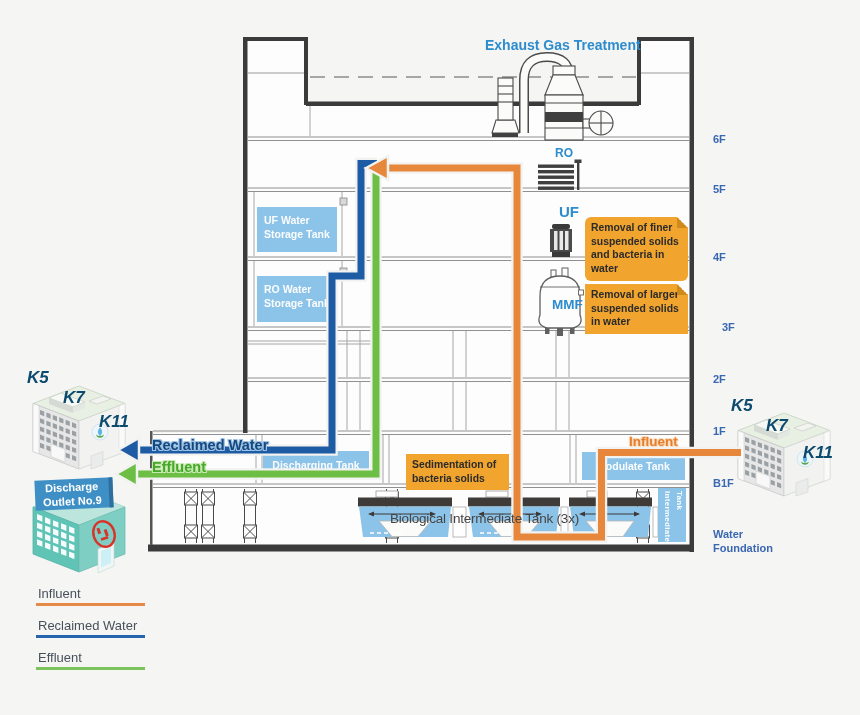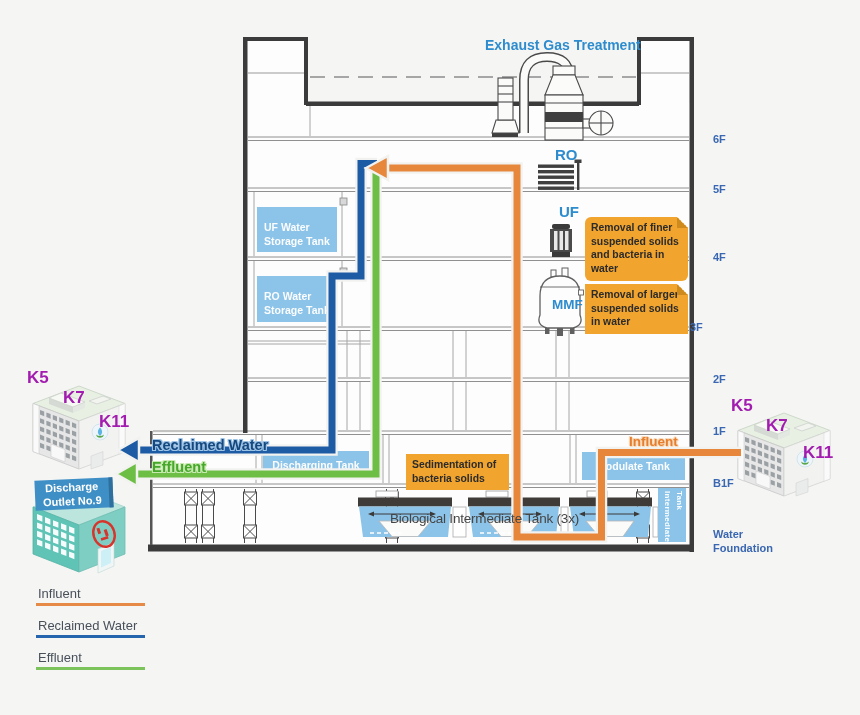--- a/index.html
+++ b/index.html
@@ -6,31 +6,31 @@
   .stage{position:relative;width:860px;height:715px;background:#F5F5F4;overflow:hidden;
          font-family:"Liberation Sans",sans-serif;}
   .stage svg{position:absolute;left:0;top:0;pointer-events:none;}
   #base{z-index:0;}
   #flows{z-index:3;}
   .lbl{position:absolute;z-index:1;margin-left:12px;}
   .overlay{z-index:4;}
   .proc{color:#2D8CCE;font-weight:700;}
   .floor{color:#3A67B2;font-weight:700;font-size:11px;z-index:1;}
   .tank{position:absolute;z-index:1;background:#8CC3E8;color:rgba(255,255,255,.96);font-weight:700;}
-  .tank.pad{padding:14px 0 0 7px;font-size:10.5px;line-height:1.3;box-sizing:border-box;}
+  .tank.pad{padding:7px 0 0 7px;font-size:10.5px;line-height:1.3;box-sizing:border-box;}
   .tank.center{display:flex;align-items:center;justify-content:center;font-size:10.5px;}
   .tank.vert{writing-mode:vertical-lr;font-size:8px;line-height:1.5;padding:3px 3px;box-sizing:border-box;letter-spacing:.3px;}
   .callout{position:absolute;z-index:1;background:#F1A42E;color:#2B2B2B;font-size:10.4px;
            font-weight:700;line-height:1.32;width:93px;padding:4px 4px 5px 6px;
            clip-path:polygon(0 0,calc(100% - 11px) 0,100% 11px,100% 100%,0 100%);}
   .callout::after{content:"";position:absolute;top:0;right:0;width:11px;height:11px;
            background:linear-gradient(225deg,transparent 50%,#CE8A1C 50%);}
   .callout.plain{clip-path:none;}
   .callout.plain::after{display:none;}
-  .kname{position:absolute;z-index:1;color:#a21caf;font-weight:700;font-size:17px;}
+  .kname{position:absolute;z-index:1;color:#0c4a6e;font-weight:700;font-size:17px;font-style:italic;}
   .flowlbl{position:absolute;font-weight:700;white-space:nowrap;}
   .halo-blue{color:#14487F;font-size:14.5px;
     text-shadow:-1px 0 #9FC4E6,1px 0 #9FC4E6,0 -1px #9FC4E6,0 1px #9FC4E6,1px 1px #9FC4E6,-1px -1px #9FC4E6,1px -1px #9FC4E6,-1px 1px #9FC4E6;}
   .halo-green{color:#46A82B;font-size:14.5px;
     text-shadow:-1px 0 #C9E9B2,1px 0 #C9E9B2,0 -1px #C9E9B2,0 1px #C9E9B2,1px 1px #C9E9B2,-1px -1px #C9E9B2,1px -1px #C9E9B2,-1px 1px #C9E9B2;}
   .halo-orange{color:#E67E2E,;color:#E67E2E;font-size:13.5px;
     text-shadow:-1px 0 #F8DCBE,1px 0 #F8DCBE,0 -1px #F8DCBE,0 1px #F8DCBE,1px 1px #F8DCBE,-1px -1px #F8DCBE;}
   .biolbl{position:absolute;z-index:4;color:#454545;font-size:13.5px;letter-spacing:-0.2px;white-space:nowrap;}
   .disch-label{position:absolute;z-index:2;left:35px;top:479px;width:74px;height:30px;background:#3E8FC5;
     border-right:4px solid #2E6F9E;color:#fff;font-size:11px;font-weight:700;line-height:1.3;
@@ -262,28 +262,28 @@
       <span>Modulate Tank</span>
     </div>
 
 <div class="tank vert" style="left:658px;top:488px;width:28px;height:54px;"><span>Intermediate Tank</span></div>
 
 <div class="callout" style="left:585px;top:217px;border-radius:6px;"><span>Removal of finer suspended solids and bacteria in water</span></div>
 <div class="callout" style="left:585px;top:284px;"><span>Removal of larger suspended solids in water</span></div>
 <div class="callout plain" style="left:406px;top:454px;"><span>Sedimentation of bacteria solids</span></div>
 
 <div class="lbl proc" style="left:473px;top:37px;font-size:14px;">Exhaust Gas Treatment</div>
-<div class="lbl proc" style="left:543px;top:146px;font-size:15px;">RO</div>
+<div class="lbl proc" style="left:543px;top:146px;font-size:12px;">RO</div>
 <div class="lbl proc" style="left:547px;top:203px;font-size:15px;">UF</div>
 <div class="lbl proc" style="left:540px;top:297px;width:24px;text-align:center;font-size:13.5px;">MMF</div>
 
 <div class="lbl floor" style="left:701px;top:133px;">6F</div>
 <div class="lbl floor" style="left:701px;top:183px;">5F</div>
 <div class="lbl floor" style="left:701px;top:251px;">4F</div>
-<div class="lbl floor" style="left:678px;top:321px;text-align:center;">3F</div>
+<div class="lbl floor" style="left:710px;top:321px;text-align:center;">3F</div>
 <div class="lbl floor" style="left:701px;top:373px;">2F</div>
 <div class="lbl floor" style="left:701px;top:425px;">1F</div>
 <div class="lbl floor" style="left:701px;top:477px;">B1F</div>
 <div class="lbl floor" style="left:701px;top:527px;width:62px;line-height:1.3;">Water Foundation</div>
 
 <div class="biolbl" style="left:390px;top:511px;">Biological Intermediate Tank (3x)</div>
 
 <div class="kname" style="left:27px;top:368px;">K5</div>
 <div class="kname" style="left:63px;top:388px;">K7</div>
 <div class="kname" style="left:99px;top:412px;">K11</div>

